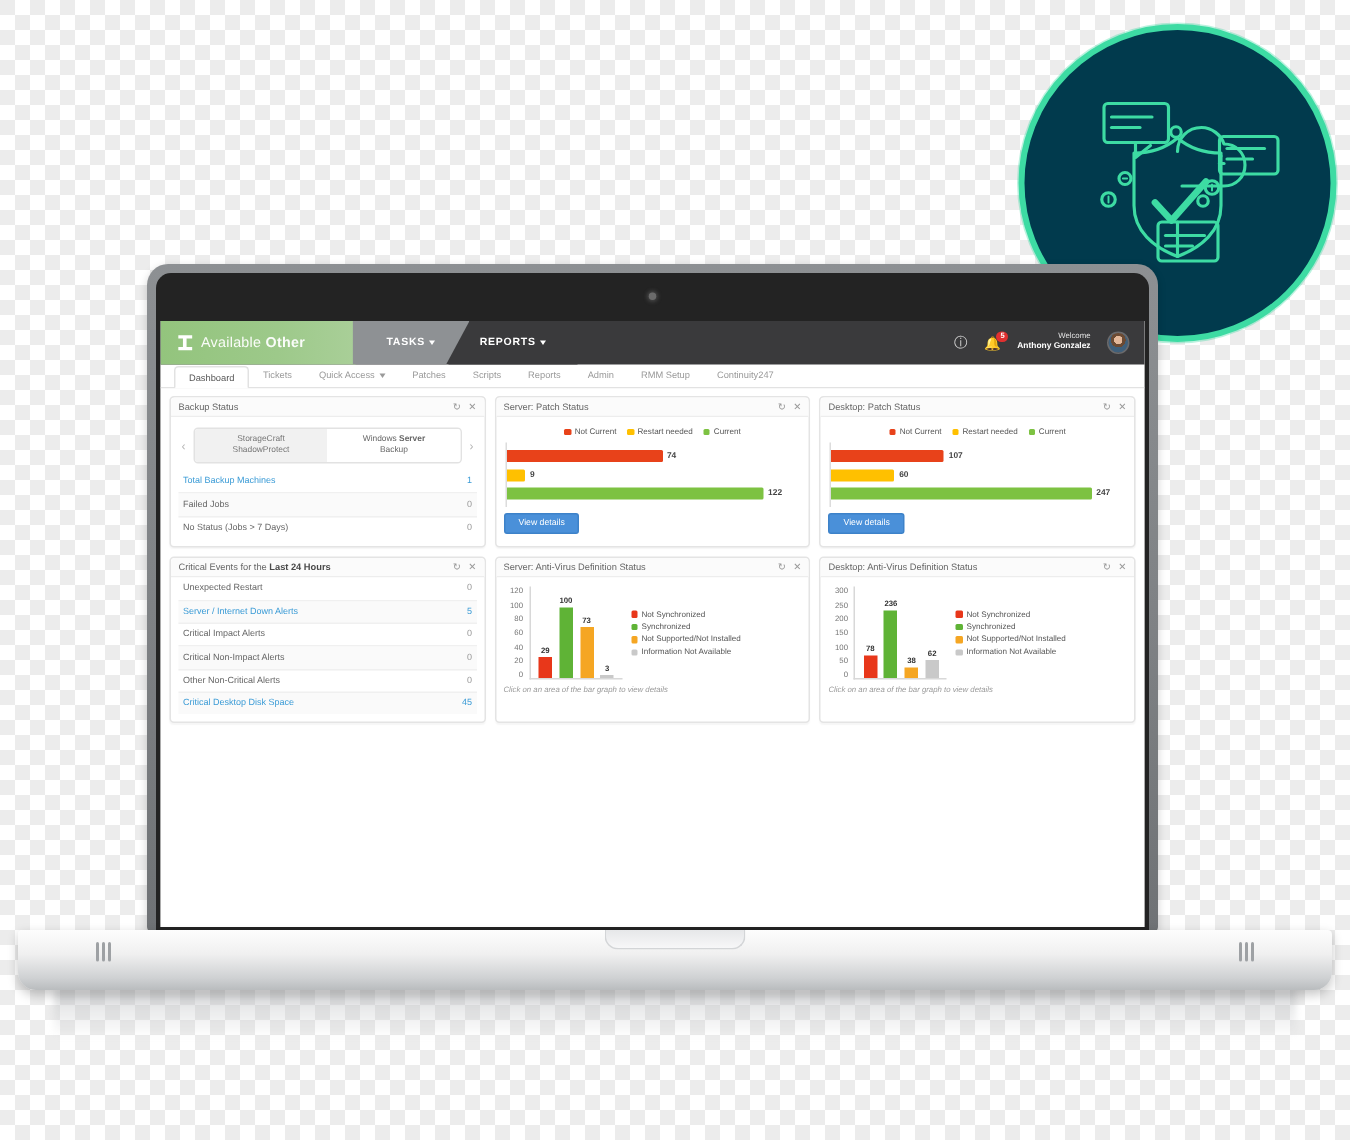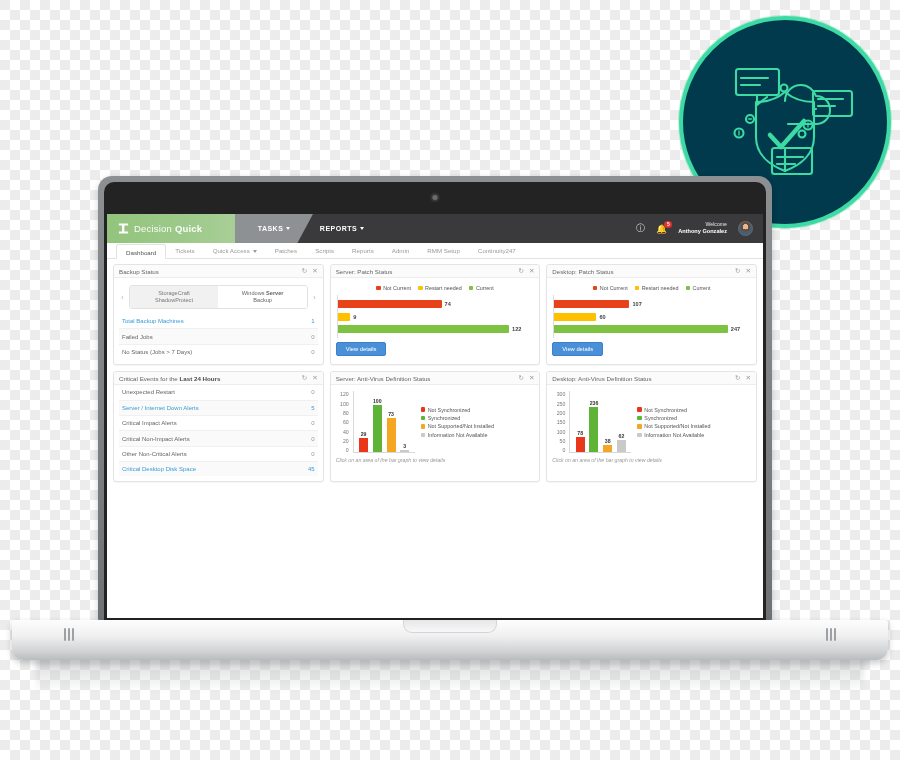--- a/index.html
+++ b/index.html
@@ -243,21 +243,21 @@
 
 <div id="laptop-lid">
   <div id="laptop-bezel">
     <div id="webcam-dot"></div>
 
     <div id="screen">
 
       <div id="app-header">
         <div id="brand">
           <span id="brand-logo"></span>
-          <span id="brand-text"><span>Decision </span><b>Quick</b></span>
+          <span id="brand-text"><span>Available </span><b>Other</b></span>
         </div>
         <div id="nav-tasks">
           <span>TASKS</span>
             <i class="caret-down"></i>
         </div>
         <div id="nav-reports">
           <span>REPORTS</span>
             <i class="caret-down"></i>
         </div>
 

